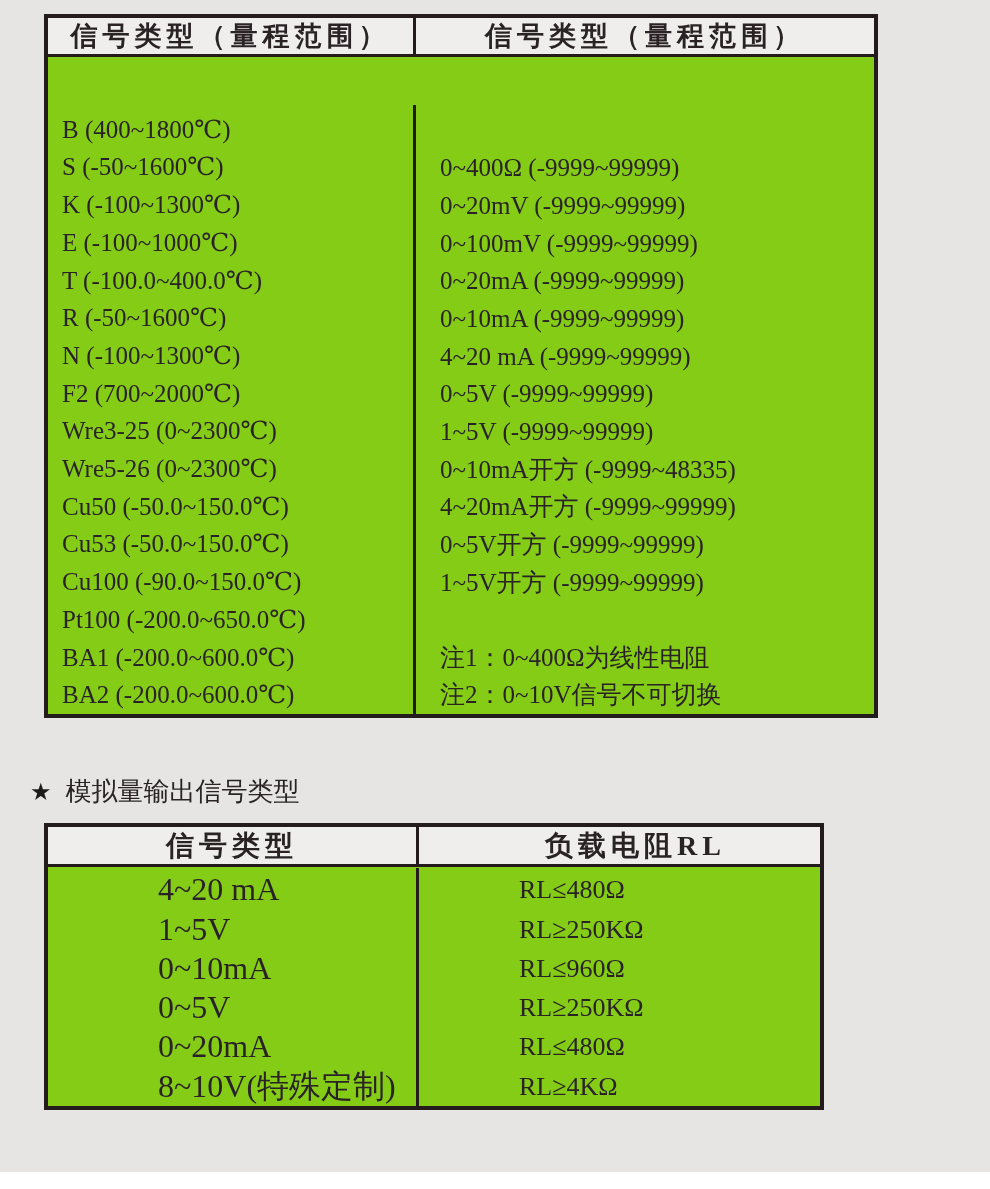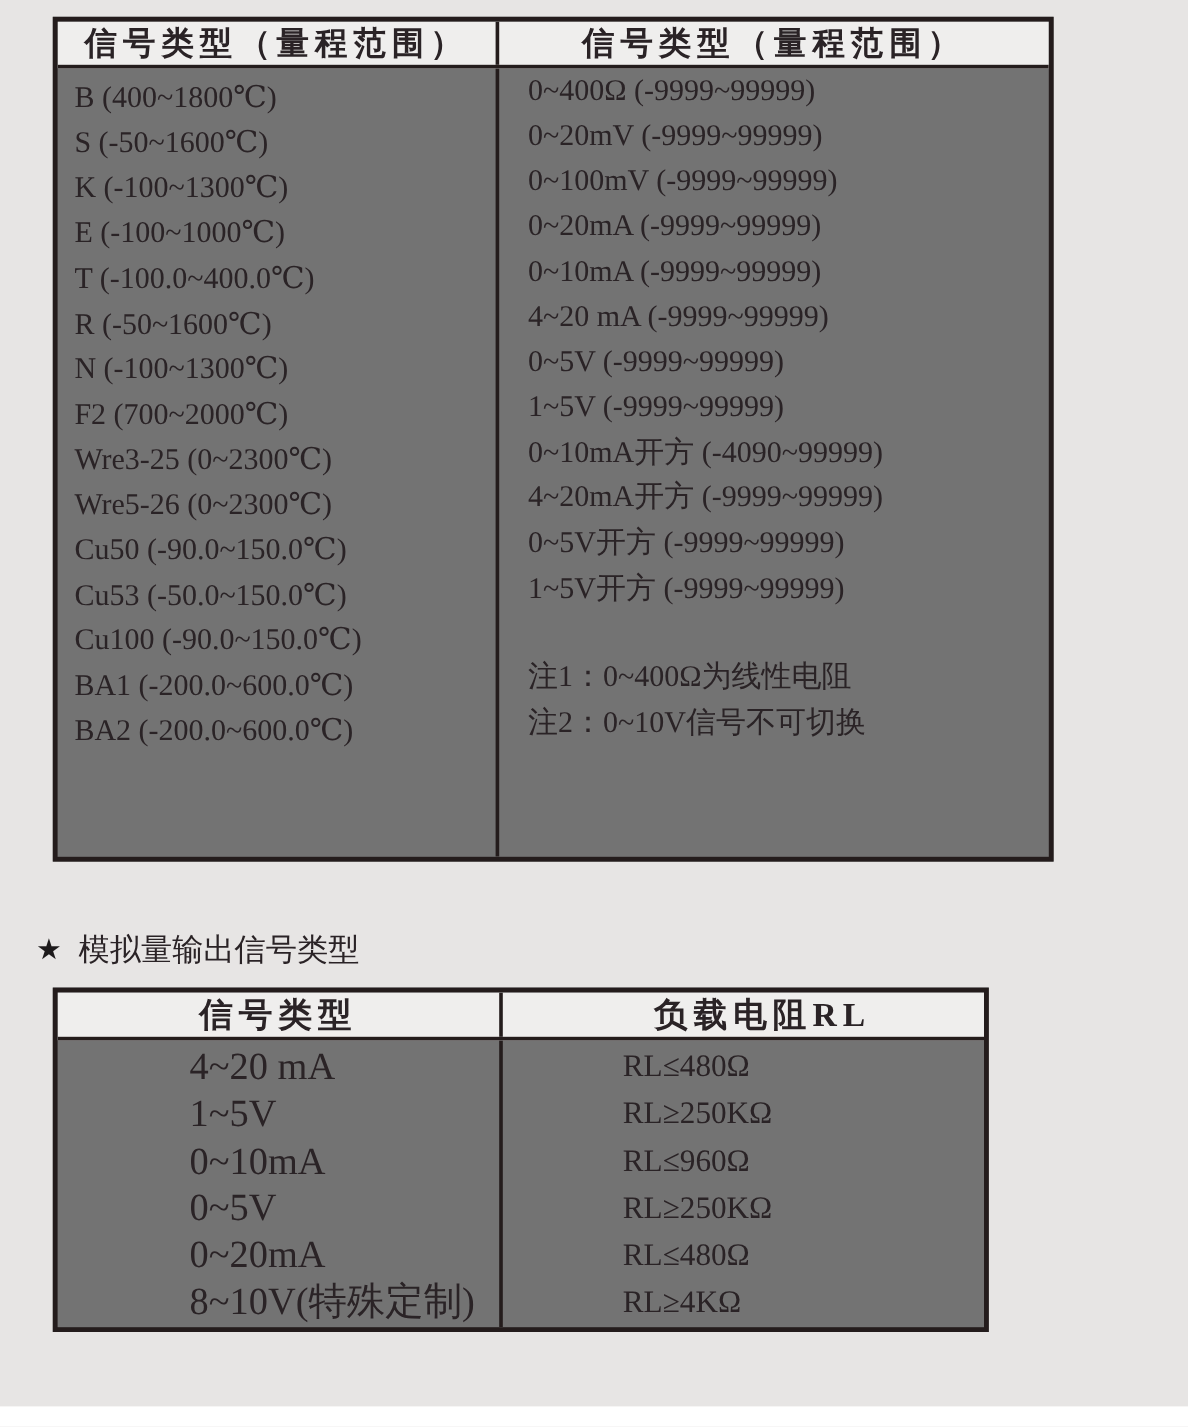--- a/index.html
+++ b/index.html
@@ -2,25 +2,25 @@
 <html><head>
 <meta charset="utf-8">
 <style>
   * { margin:0; padding:0; box-sizing:border-box; }
   html,body { width:990px; height:1189px; }
   body { font-family:"Liberation Serif","DejaVu Serif",serif; color:#2a2326; }
   .page { position:relative; width:990px; height:1189px; background:#e7e5e4; overflow:hidden; }
   .bottom-strip { position:absolute; left:0; bottom:0; width:990px; height:17px; background:#ffffff; }
 
   
-  .dtable { position:absolute; border:4px solid #241c1c; background:#737373; display:flex; flex-direction:column; overflow:hidden; }
+  .dtable { position:absolute; border:4px solid #241c1c; background:#84cc16; display:flex; flex-direction:column; overflow:hidden; }
   .thead { display:flex; background:#efeeed; border-bottom:3px solid #241c1c; flex:0 0 auto; }
   .thead .hcell { display:flex; align-items:center; justify-content:center;
                   font-weight:bold; font-size:27px; letter-spacing:5px; }
-  .tbody { flex:1 1 auto; display:flex; overflow:hidden; }
+  .tbody { flex:1 1 auto; display:flex; overflow:hidden;align-items:flex-end; }
   .vdiv { border-right:3px solid #241c1c; }
 
   
   .t1 { left:44px; top:14px; width:834px; height:704px; }
   .t1 .hcell.c1 { width:368px; }
   .t1 .hcell.c2 { flex:1; }
   .t1-left  { width:368px; padding:6px 0 0 14px; font-size:25px; line-height:37.7px; white-space:nowrap; }
   .t1-right { flex:1; padding:0 0 0 24px; font-size:25px; line-height:37.7px; white-space:nowrap; }
   .t1-right .notes { margin-top:37px; }
   .ln { white-space:nowrap; }
@@ -54,36 +54,37 @@
         <div class="ln">B (400~1800℃)</div>
         <div class="ln">S (-50~1600℃)</div>
         <div class="ln">K (-100~1300℃)</div>
         <div class="ln">E (-100~1000℃)</div>
         <div class="ln">T (-100.0~400.0℃)</div>
         <div class="ln">R (-50~1600℃)</div>
         <div class="ln">N (-100~1300℃)</div>
         <div class="ln">F2 (700~2000℃)</div>
         <div class="ln">Wre3-25 (0~2300℃)</div>
         <div class="ln">Wre5-26 (0~2300℃)</div>
-        <div class="ln">Cu50 (-90.0~150.0℃)</div>
+        <div class="ln">Cu50 (-50.0~150.0℃)</div>
         <div class="ln">Cu53 (-50.0~150.0℃)</div>
         <div class="ln">Cu100 (-90.0~150.0℃)</div>
+        <div class="ln">Pt100 (-200.0~650.0℃)</div>
         <div class="ln">BA1 (-200.0~600.0℃)</div>
         <div class="ln">BA2 (-200.0~600.0℃)</div>
       </div>
       <div class="t1-right">
         <div class="ln">0~400Ω (-9999~99999)</div>
         <div class="ln">0~20mV (-9999~99999)</div>
         <div class="ln">0~100mV (-9999~99999)</div>
         <div class="ln">0~20mA (-9999~99999)</div>
         <div class="ln">0~10mA (-9999~99999)</div>
         <div class="ln">4~20 mA (-9999~99999)</div>
         <div class="ln">0~5V (-9999~99999)</div>
         <div class="ln">1~5V (-9999~99999)</div>
-        <div class="ln">0~10mA开方 (-4090~99999)</div>
+        <div class="ln">0~10mA开方 (-9999~48335)</div>
         <div class="ln">4~20mA开方 (-9999~99999)</div>
         <div class="ln">0~5V开方 (-9999~99999)</div>
         <div class="ln">1~5V开方 (-9999~99999)</div>
         <div class="notes">
           <div class="ln">注1：0~400Ω为线性电阻</div>
           <div class="ln">注2：0~10V信号不可切换</div>
         </div>
       </div>
     </div>
   </div>

